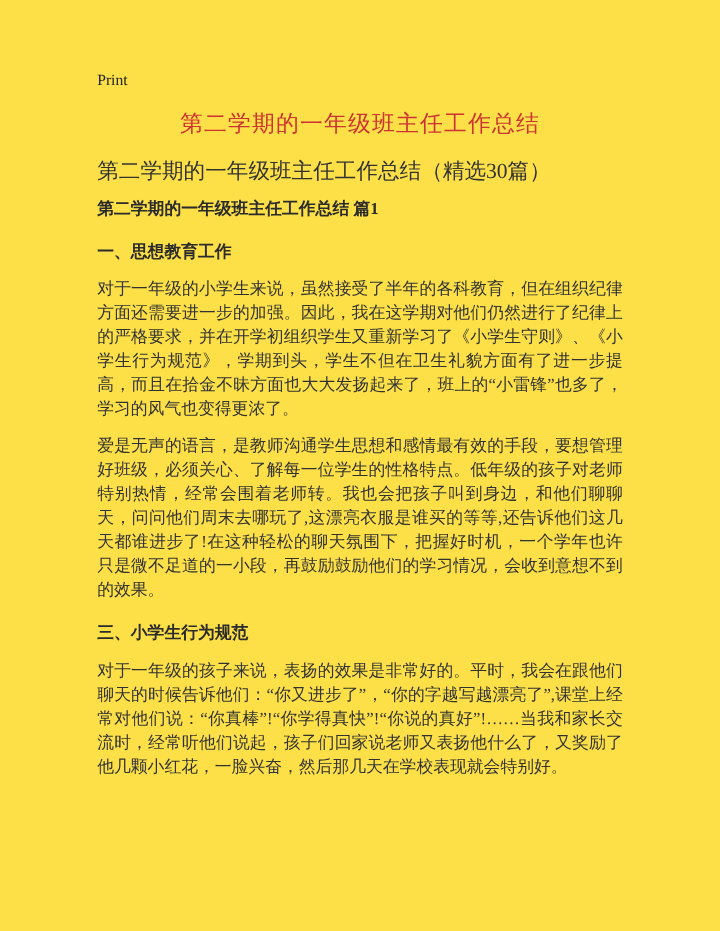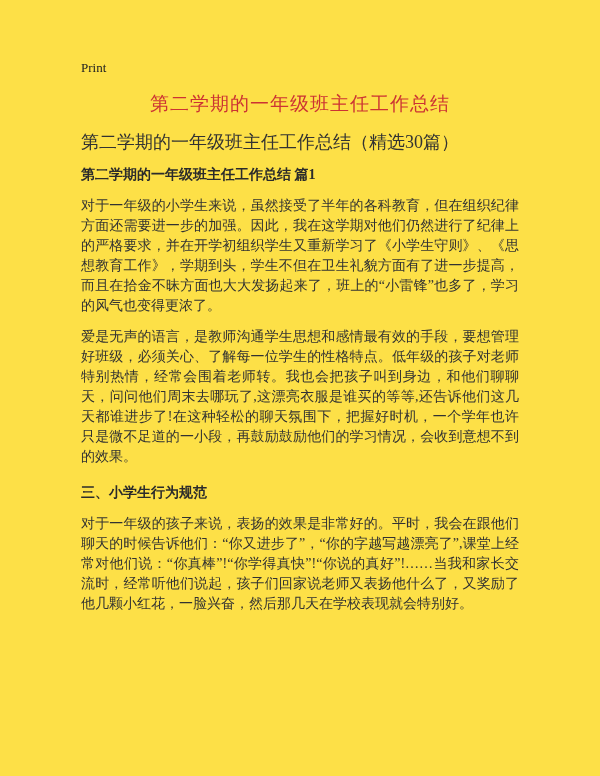--- a/index.html
+++ b/index.html
@@ -71,21 +71,22 @@
 
   <a class="print-link">Print</a>
 
   <h1 class="doc-title" style="color: rgb(204, 51, 51);">第二学期的一年级班主任工作总结</h1>
 
   <p class="doc-subtitle">第二学期的一年级班主任工作总结（精选30篇）</p>
 
   <h2 class="article-heading">第二学期的一年级班主任工作总结 篇1</h2>
 
 
-  <p class="para">对于一年级的小学生来说，虽然接受了半年的各科教育，但在组织纪律方面还需要进一步的加强。因此，我在这学期对他们仍然进行了纪律上的严格要求，并在开学初组织学生又重新学习了《小学生守则》、《思想教育工作》，学期到头，学生不但在卫生礼貌方面有了进一步提高，而且在拾金不昧方面也大大发扬起来了，班上的“小雷锋”也多了，学习的风气也变得更浓了。</p>
+  <h3 class="section-heading">一、思想教育工作</h3>
+  <p class="para">对于一年级的小学生来说，虽然接受了半年的各科教育，但在组织纪律方面还需要进一步的加强。因此，我在这学期对他们仍然进行了纪律上的严格要求，并在开学初组织学生又重新学习了《小学生守则》、《小学生行为规范》，学期到头，学生不但在卫生礼貌方面有了进一步提高，而且在拾金不昧方面也大大发扬起来了，班上的“小雷锋”也多了，学习的风气也变得更浓了。</p>
 
   <p class="para">爱是无声的语言，是教师沟通学生思想和感情最有效的手段，要想管理好班级，必须关心、了解每一位学生的性格特点。低年级的孩子对老师特别热情，经常会围着老师转。我也会把孩子叫到身边，和他们聊聊天，问问他们周末去哪玩了,这漂亮衣服是谁买的等等,还告诉他们这几天都谁进步了!在这种轻松的聊天氛围下，把握好时机，一个学年也许只是微不足道的一小段，再鼓励鼓励他们的学习情况，会收到意想不到的效果。</p>
 
   <h3 class="section-heading">三、小学生行为规范</h3>
   <p class="para">对于一年级的孩子来说，表扬的效果是非常好的。平时，我会在跟他们聊天的时候告诉他们：“你又进步了”，“你的字越写越漂亮了”,课堂上经常对他们说：“你真棒”!“你学得真快”!“你说的真好”!……当我和家长交流时，经常听他们说起，孩子们回家说老师又表扬他什么了，又奖励了他几颗小红花，一脸兴奋，然后那几天在学校表现就会特别好。</p>
 
   
   
 
 </div>

